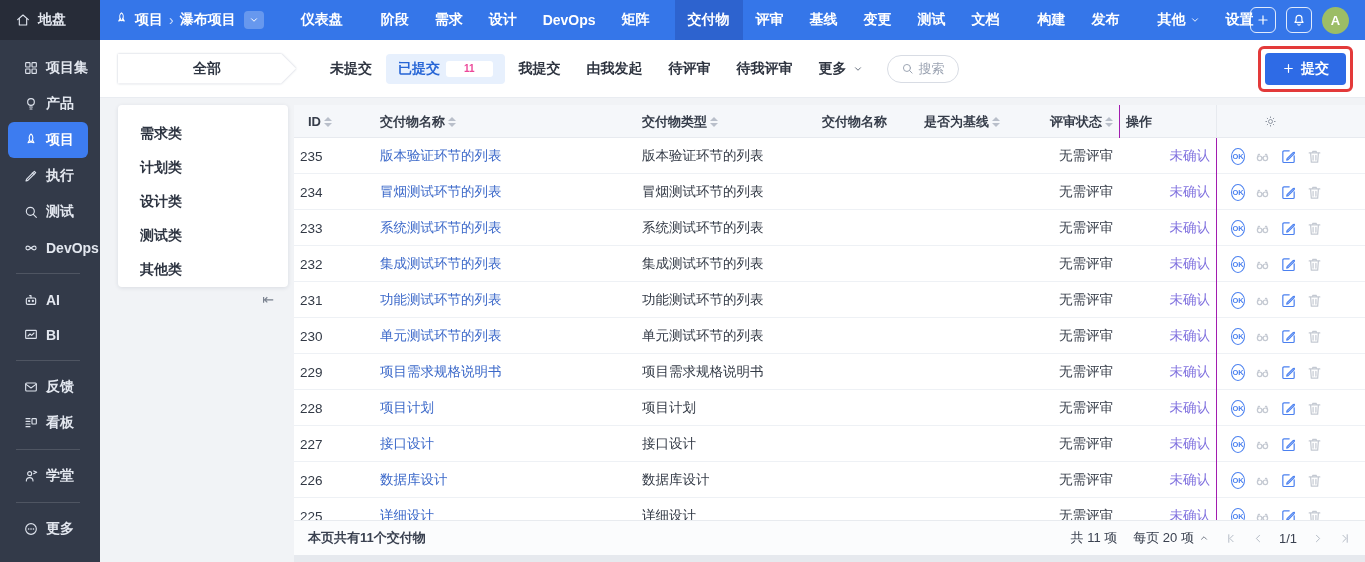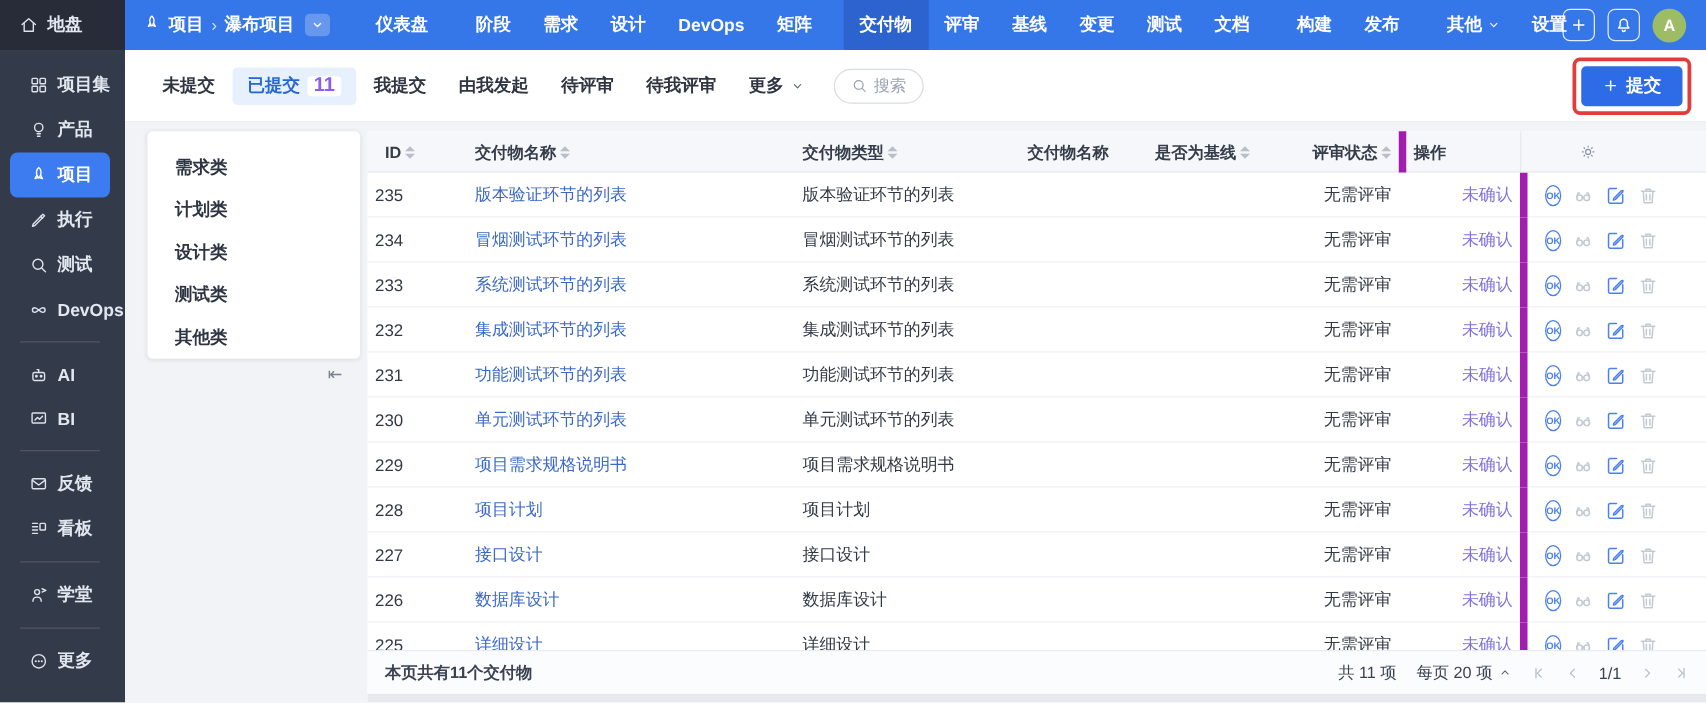--- a/index.html
+++ b/index.html
@@ -37,21 +37,21 @@
   .tr-btn svg { width:14px; height:14px; stroke:#fff; stroke-width:2; fill:none; stroke-linecap:round; stroke-linejoin:round; }
   .avatar { width:27px; height:27px; border-radius:50%; background:#9cbd66; color:#fff; font-size:13px; font-weight:bold; display:flex; align-items:center; justify-content:center; cursor:pointer; }
 
   
   .filterbar { height:58px; background:#fff; display:flex; align-items:center; padding:0 12px 0 18px; border-bottom:1px solid #e9ecf1; gap:4px; }
   .scope-wrap { filter:drop-shadow(0 0 1px #c3c9d4); margin-right:18px; }
   .scope-tab { width:178px; height:30px; background:#fff; clip-path:polygon(0 0, calc(100% - 15px) 0, 100% 50%, calc(100% - 15px) 100%, 0 100%); display:flex; align-items:center; justify-content:center; font-size:14px; font-weight:bold; color:#2e3542; cursor:pointer; }
   .ftabs { display:flex; align-items:center; gap:2px; }
   .ftab { padding:6px 12px; font-size:14px; font-weight:bold; color:#2f3541; border-radius:4px; cursor:pointer; display:flex; align-items:center; gap:6px; white-space:nowrap; }
   .ftab.active { background:#e7f0fd; color:#2866d6; }
-  .ftab .badge { background:#fff; color:#8b5cf6; font-size:16px; border-radius:3px; padding:1px 5px; line-height:14px; }
+  .ftab .badge { background:#fff; color:#ec4899; font-size:10px; border-radius:3px; padding:1px 18px; line-height:14px; }
   .ftab svg { width:10px; height:10px; stroke:#5b6472; stroke-width:2.2; fill:none; stroke-linecap:round; stroke-linejoin:round; }
   .search-pill { margin-left:8px; border:1px solid #d8dce4; border-radius:15px; height:28px; display:flex; align-items:center; gap:5px; padding:0 13px; color:#9aa2b1; font-size:13px; cursor:text; }
   .search-pill svg { width:13px; height:13px; stroke:#9aa2b1; stroke-width:1.8; fill:none; stroke-linecap:round; }
   .fspacer { flex:1; }
   .submit-annotation { border:3px solid #e33a3a; border-radius:6px; padding:4px;margin-left:31px; }
   .submit-btn { background:#2e6be6; color:#fff; border:none; border-radius:4px; height:32px; padding:0 17px; font-size:14px; font-weight:bold; display:flex; align-items:center; gap:6px; cursor:pointer; font-family:inherit; }
   .submit-btn svg { width:13px; height:13px; stroke:#fff; stroke-width:2.2; fill:none; stroke-linecap:round; }
 
   
   .content { flex:1; display:flex; padding:7px 0 0 18px; gap:6px; min-height:0; background:#f1f3f6; }
@@ -66,21 +66,21 @@
   .th { display:flex; align-items:center; gap:3px; padding:0 6px; height:33px; white-space:nowrap; }
   .th.sortable { cursor:pointer; }
   .al-r { justify-content:flex-end; text-align:right; }
   .c-first { padding-left:14px; }
   .sortcaret { display:inline-flex; flex-direction:column; gap:2px; }
   .sortcaret i { width:0; height:0; border-left:4px solid transparent; border-right:4px solid transparent; display:block; }
   .sortcaret .up { border-bottom:4px solid #b9bfca; }
   .sortcaret .dn { border-top:4px solid #b9bfca; }
   .th-gear { border-left:1px solid #e7eaef; justify-content:center; cursor:pointer; }
   .th-gear svg { width:15px; height:15px; stroke:#8a919e; stroke-width:1.5; fill:none; }
-  .th-actions, .td-actions { border-left:6px solid #a21caf; }
+  .th-actions, .td-actions { border-left:1px solid #a21caf; }
   .tbody { flex:1; overflow:hidden; }
   .trow { height:36px; border-bottom:1px solid #eef1f5; font-size:13.5px; color:#323945; }
   .td { padding:0 6px; white-space:nowrap; overflow:hidden; text-overflow:ellipsis; }
   .td-name a { color:#3b68c9; text-decoration:none; cursor:pointer; }
   .td-status { color:#8172df; }
   .td-actions { display:flex; align-items:center; gap:9px; padding-left:14px; height:36px; }
   .act { cursor:pointer; display:inline-flex; align-items:center; justify-content:center; }
   .ok-circ { width:17px; height:17px; border:1.6px solid #4a80f0; border-radius:50%; color:#4a80f0; font-size:7.5px; font-weight:bold; }
   .act svg { width:17px; height:17px; fill:none; stroke-linecap:round; stroke-linejoin:round; }
   .act.gray svg { stroke:#c4c9d2; stroke-width:1.7; }
@@ -318,20 +318,23 @@
             <svg viewBox="0 0 24 24">
               <path d="M12 4a5 5 0 015 5v4l2 3H5l2-3V9a5 5 0 015-5z"></path>
               <path d="M10 19a2 2 0 004 0"></path>
             </svg>
           </span>
         <span class="avatar">A</span>
       </div>
     </header>
 
     <div class="filterbar">
+      <div class="scope-wrap">
+        <div class="scope-tab">全部</div>
+      </div>
       <div class="ftabs" id="filter-tabs">
           <span class="ftab">
             <span>未提交</span>
           </span>
           <span class="ftab active">
             <span>已提交</span>
             <span class="badge">11</span>
           </span>
           <span class="ftab">
             <span>我提交</span>

